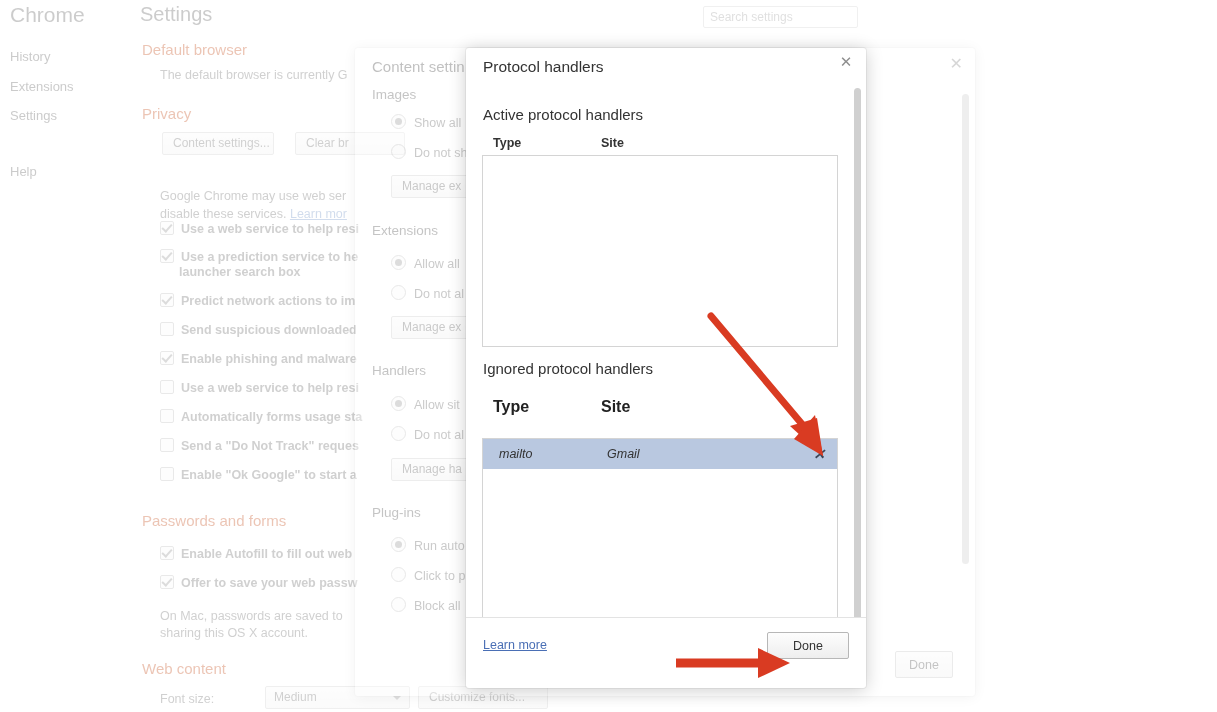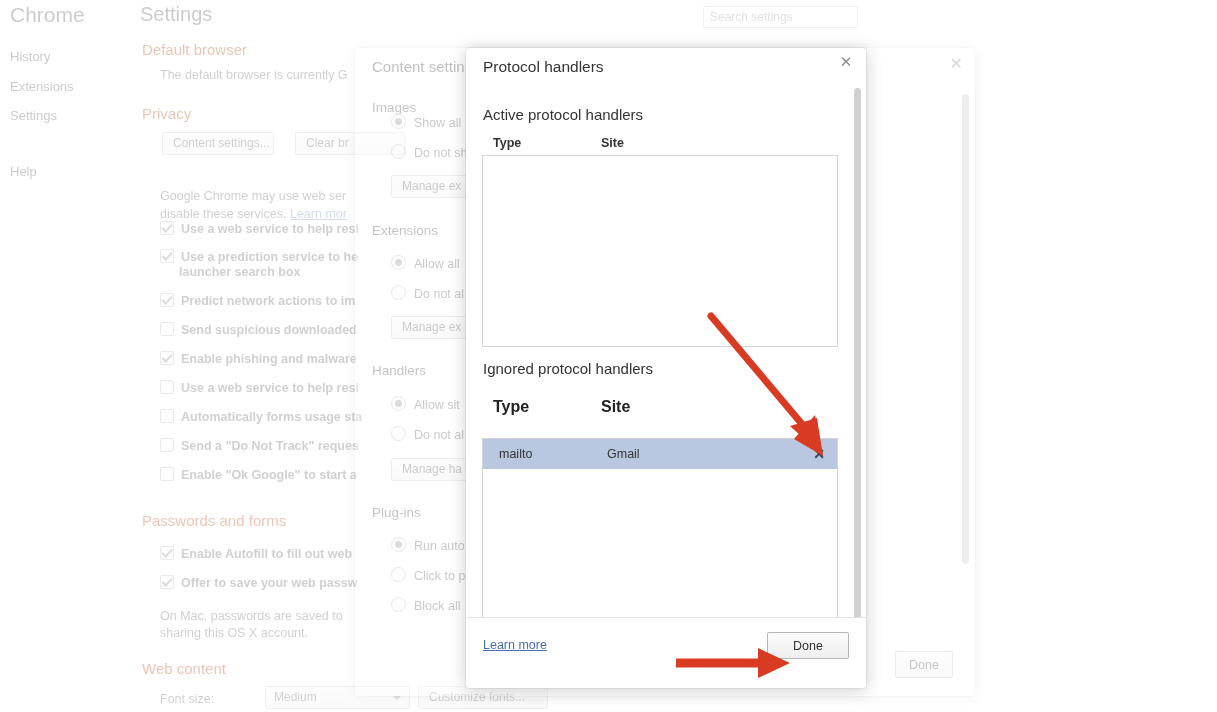--- a/index.html
+++ b/index.html
@@ -274,20 +274,21 @@
   .ph-cols-ignored .c2 {
     position: absolute; left: 118px; top: 0;
     font-size: 16px; font-weight: bold; color: #222;
   }
   .ph-list-ignored {
     position: absolute; left: 16px; top: 390px;
     width: 356px; height: 188px;
     border: 1px solid #d4d4d4;
     background: #ffffff;
     box-sizing: border-box;
+    font-style: italic;
   }
   .ph-row {
     position: relative;
     height: 30px;
     display: flex;
     align-items: center;
   }
   .ph-row.selected { background: #b9c8e0; }
   .ph-row .t {
     position: absolute; left: 16px;
@@ -419,21 +420,21 @@
         <span class="caret"></span>
       </div>
       <div class="bg-btn" style="left:278px; top:686px; width:130px;">Customize fonts...</div>
     </div>
   </div>
 
   <div id="dlg-content-settings">
     <div class="cs-title">Content settin</div>
     <div class="cs-x">✕</div>
 
-    <div class="cs-sec-h" style="top:52px">Images</div>
+    <div class="cs-sec-h" style="top:39px">Images</div>
     <div class="cs-radio-row" style="top:66px">
       <span class="cs-radio on"></span><span>Show all</span>
     </div>
     <div class="cs-radio-row" style="top:96px">
       <span class="cs-radio"></span><span>Do not sh</span>
     </div>
     <div class="cs-mbtn" style="top:127px">Manage ex</div>
 
     <div class="cs-sec-h" style="top:175px">Extensions</div>
     <div class="cs-radio-row" style="top:207px">

